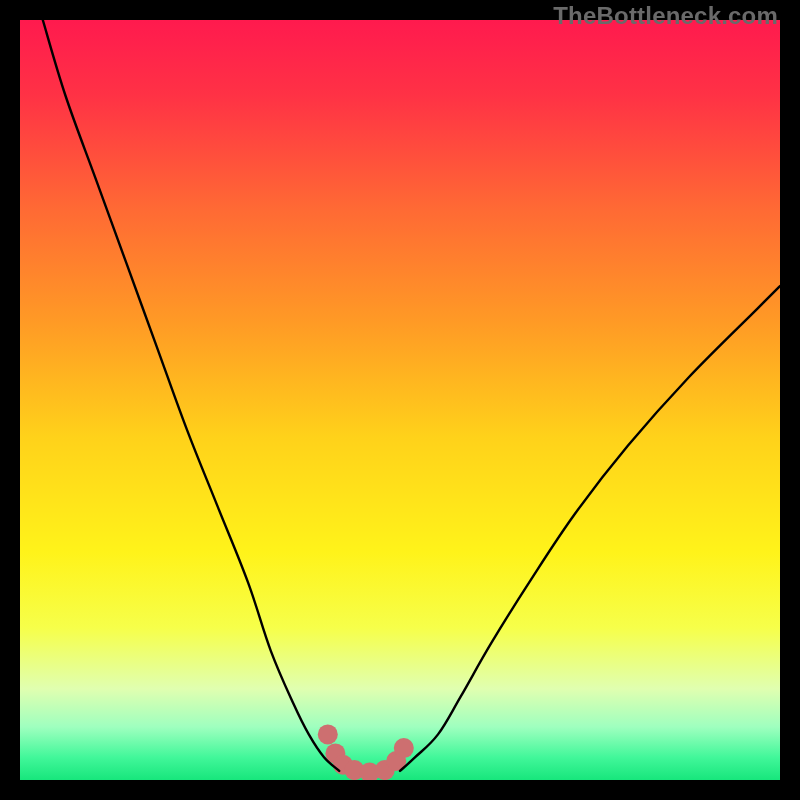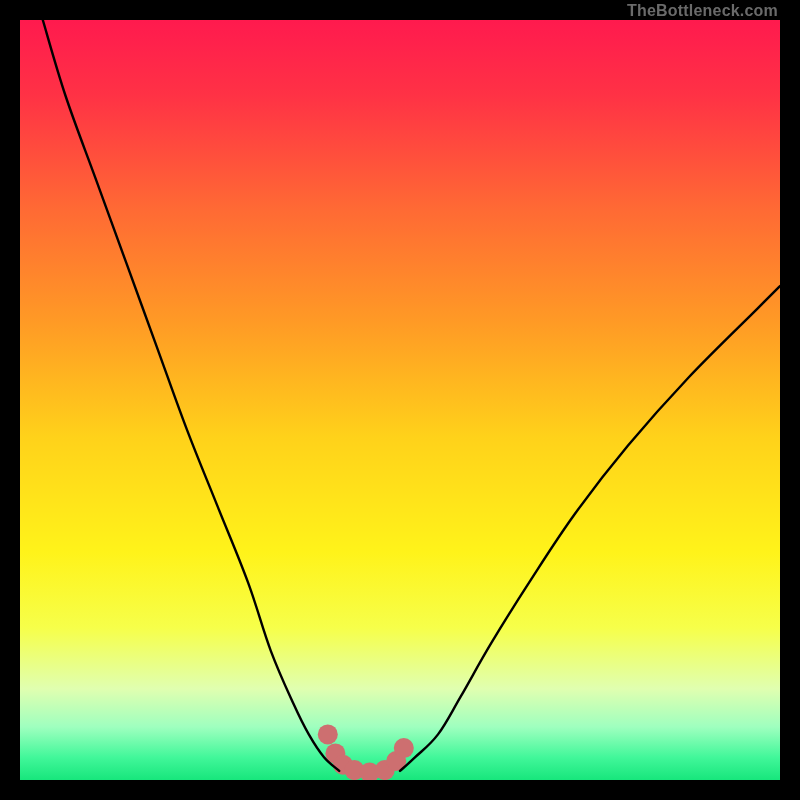--- a/index.html
+++ b/index.html
@@ -31,21 +31,21 @@
     left: 0;
     top: 0;
     width: 100%;
     height: 100%;
   }
   .watermark {
     position: absolute;
     top: 2px;
     right: 22px;
     font-family: Arial, Helvetica, sans-serif;
-    font-size: 16px;
+    font-size: 24px;
     font-weight: 600;
     color: #6a6a6a;
     letter-spacing: 0.2px;
   }
   svg.curve-layer {
     position: absolute;
     left: 0;
     top: 0;
     width: 760px;
     height: 760px;

